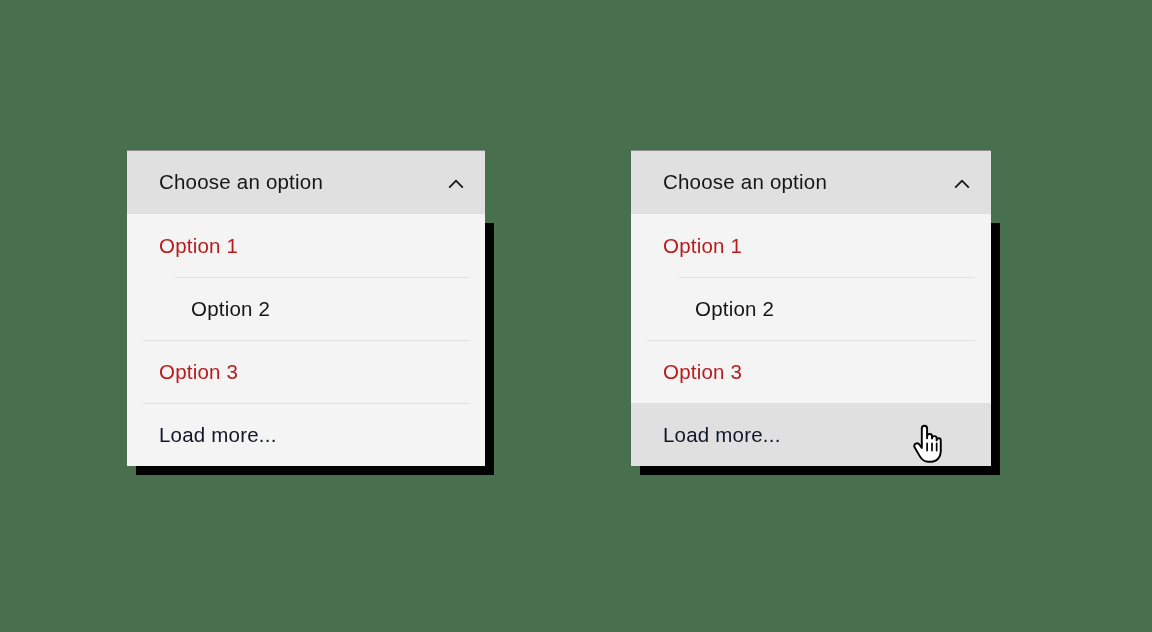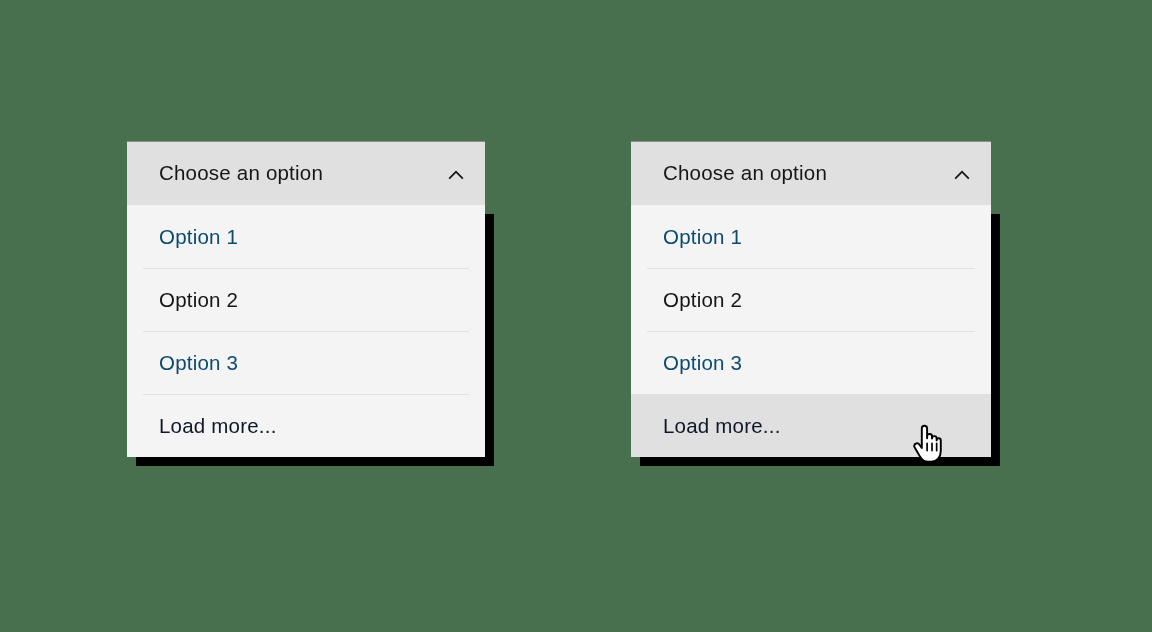--- a/index.html
+++ b/index.html
@@ -16,21 +16,21 @@
   }
 
   .stage {
     position: absolute;
     inset: 0;
   }
 
   
   .dropdown {
     position: absolute;
-    top: 141px;
+    top: 150px;
     text-align: right;
   }
   .dropdown.left  { left: 127px; width: 358px; }
   .dropdown.right { left: 631px; width: 360px; }
 
   
   .dd-header {
     position: relative;
     height: 64px;
     background: #e0e0e0;
@@ -92,22 +92,22 @@
   }
   .dd-item .sep {
     position: absolute;
     left: 16px;
     right: 16px;
     top: 0;
     height: 1px;
     background: #e0e0e0;
   }
 
-  .dd-item.muted   { color: #0c4a6e; }
-  .dd-item.strong  { color: #161616; }
+  .dd-item.muted   { color: #b91c1c; }
+  .dd-item.strong  { color: #161616; margin-left: 32px; }
   .dd-item.linkrow { color: #0f172a; }
   .dd-item.hovered {
     background: #e0e0e0;
   }
 
   
   .cursor {
     position: absolute;
     left: 911px;
     top: 424px;

